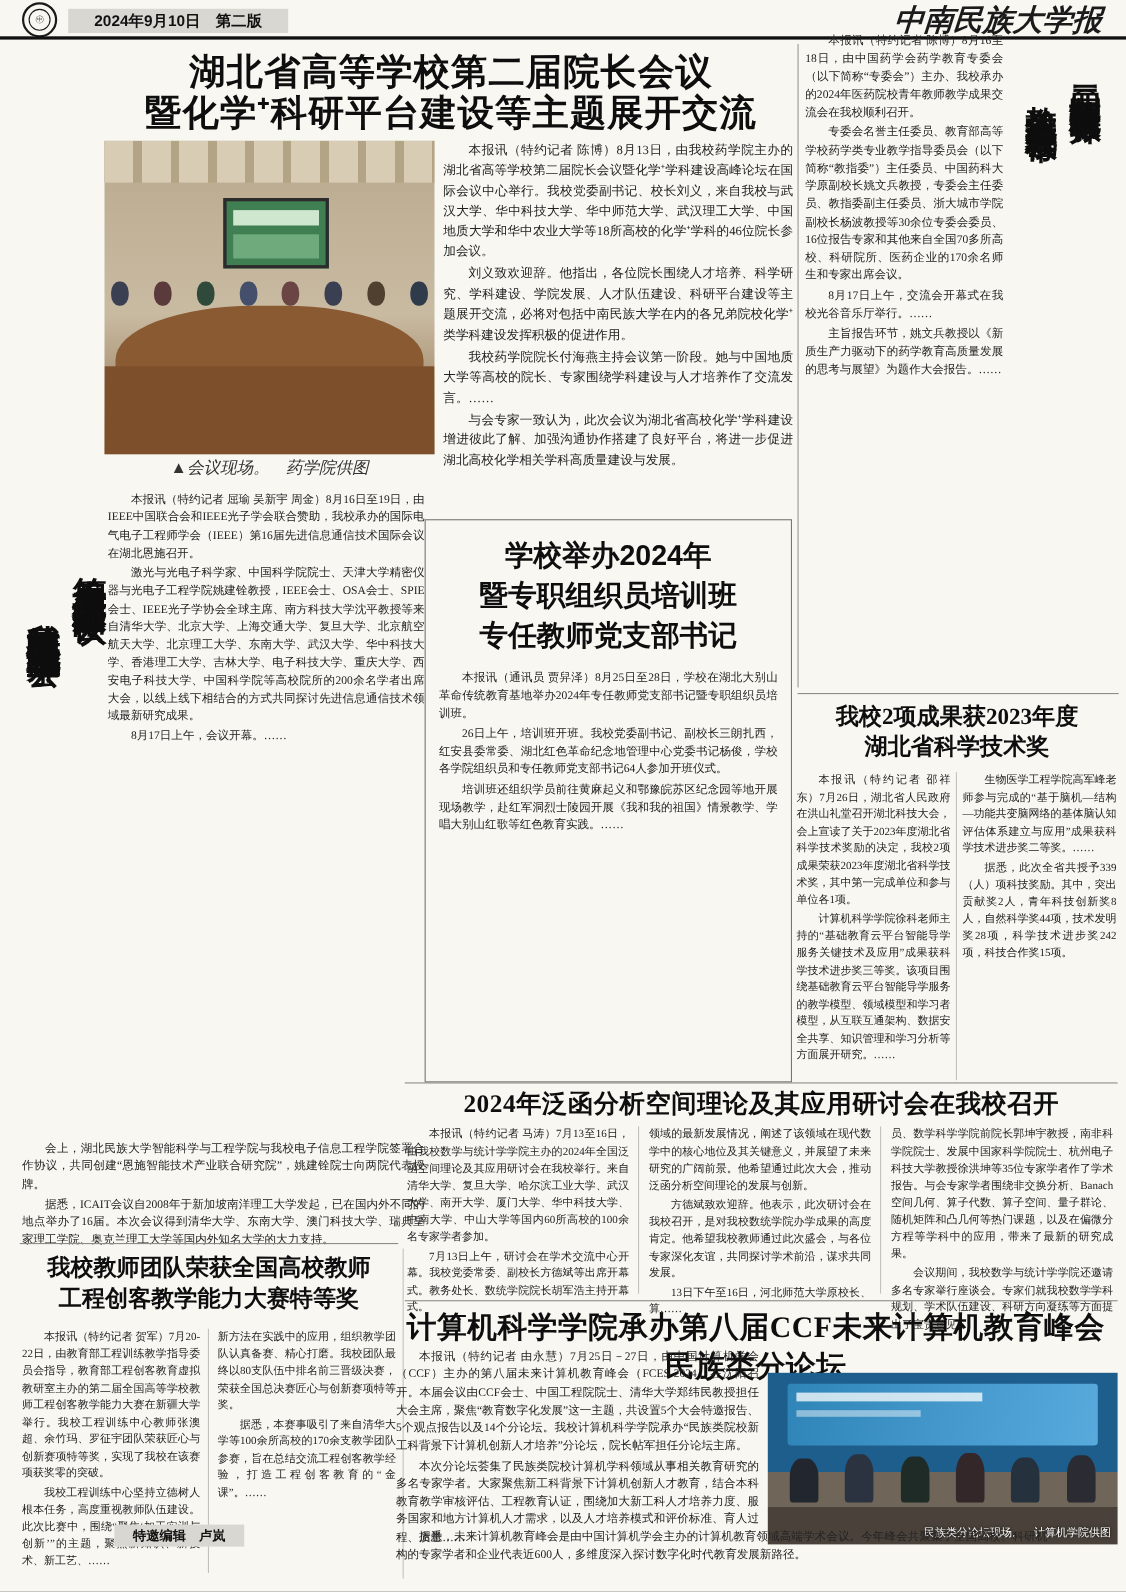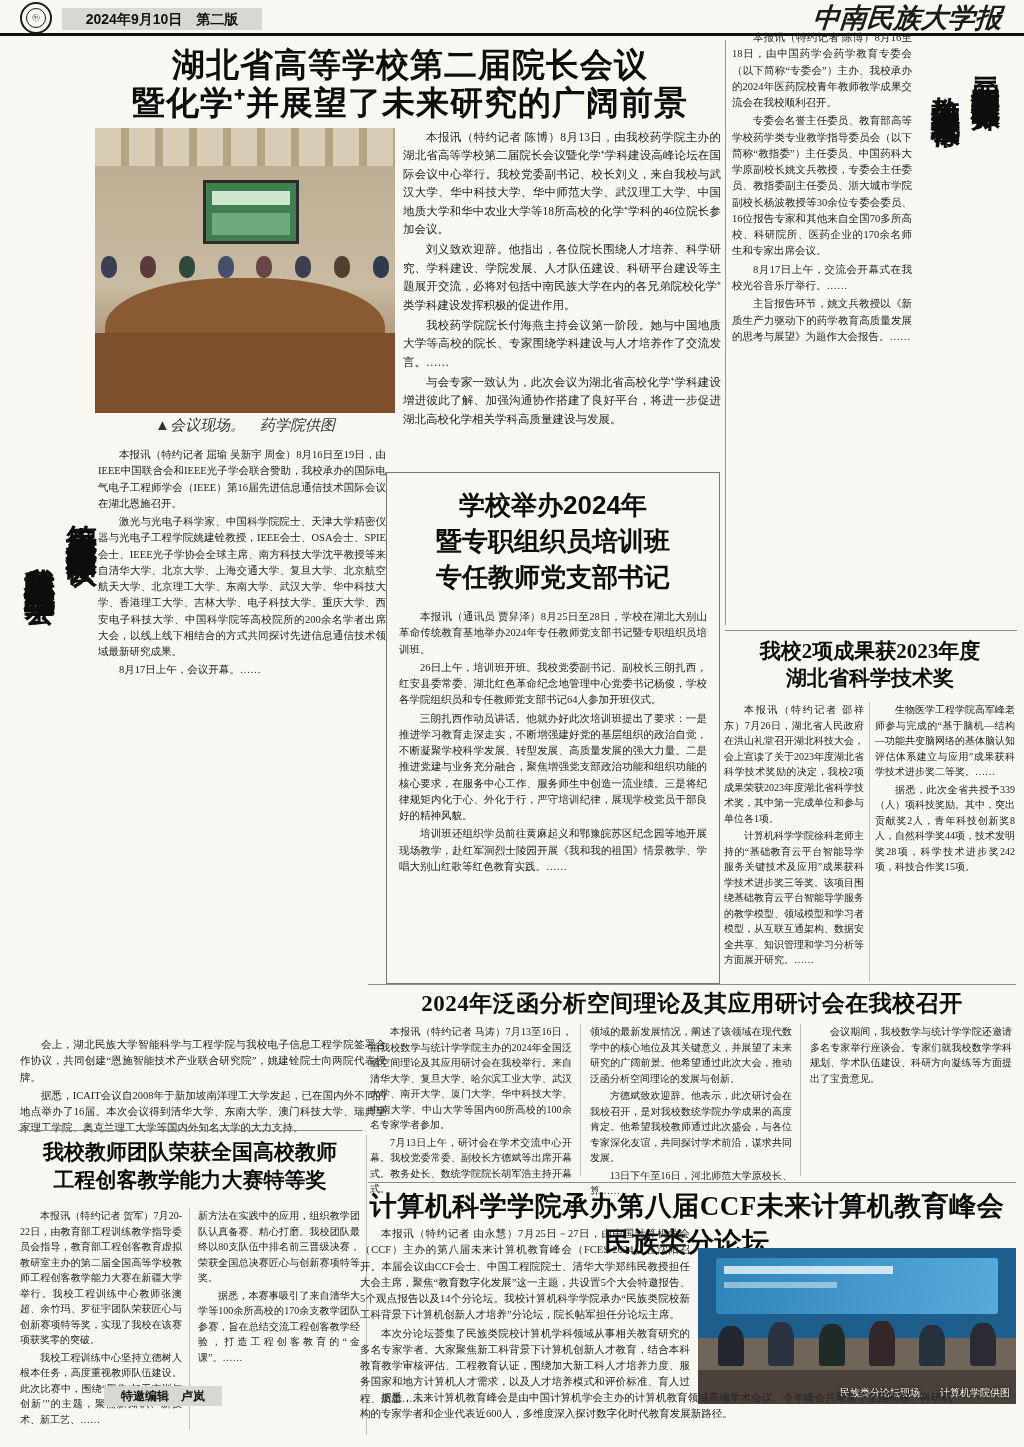--- a/index.html
+++ b/index.html
@@ -29,21 +29,21 @@
       <div style="width:18px;height:18px;border:1px solid #1a1a1a;border-radius:50%;font-size:8px;text-align:center;line-height:18px;">㊥</div>
     </div>
   </div>
   <div class="abs graybox hei" style="left:62px;top:8px;width:200px;height:22px;font-size:14px;line-height:22px;text-align:center;">2024年9月10日　第二版</div>
   <div class="abs" style="right:22px;top:0px;width:320px;height:32px;text-align:right;font-size:27px;font-weight:bold;font-style:italic;transform:skewX(-4deg);font-family:'Liberation Serif',serif;">中南民族大学报</div>
   <div class="abs" style="left:0;top:33px;width:1024px;height:3px;background:#111;"></div>
 
   <div class="abs" style="left:95px;top:46px;width:630px;height:395px;">
     <div class="hei center" style="font-size:33px;line-height:38px;letter-spacing:1px;">
       <div>湖北省高等学校第二届院长会议</div>
-      <div>暨化学⁺并展望了未来研究的广阔前景</div>
+      <div>暨化学⁺科研平台建设等主题展开交流</div>
     </div>
 
     <div class="abs photo" style="left:0;top:82px;width:300px;height:285px;background:linear-gradient(#b9a98e,#c9bba2 55%,#8d6b4a);">
       <div class="abs" style="left:0;top:0;width:300px;height:38px;background:repeating-linear-gradient(90deg,#d8cdb4 0 26px,#b3a486 26px 34px);"></div>
       <div class="abs" style="left:108px;top:52px;width:90px;height:58px;background:#3f7f52;border:3px solid #2c2c2c;">
         <div style="margin:8px 6px;height:14px;background:#cfe6cf;"></div>
         <div style="margin:0 6px;height:22px;background:#6faa7d;"></div>
       </div>
       <div class="abs" style="left:10px;top:150px;width:280px;height:70px;background:#8a5a32;border-radius:45% 45% 0 0/70% 70% 0 0;"></div>
       <div class="abs" style="left:0;top:205px;width:300px;height:80px;background:#7d4f2b;"></div>
@@ -100,21 +100,20 @@
 
   <div class="abs" style="left:386px;top:472px;width:334px;height:512px;border:1px solid #777;box-sizing:border-box;">
     <div class="hei center" style="margin-top:14px;font-size:26px;line-height:36px;">
       <div>学校举办2024年</div>
       <div>暨专职组织员培训班</div>
       <div>专任教师党支部书记</div>
     </div>
     <div class="body-text" style="margin:14px 12px 0 12px;">
       <p>本报讯（通讯员 贾舁泽）8月25日至28日，学校在湖北大别山革命传统教育基地举办2024年专任教师党支部书记暨专职组织员培训班。</p>
       <p>26日上午，培训班开班。我校党委副书记、副校长三朗扎西，红安县委常委、湖北红色革命纪念地管理中心党委书记杨俊，学校各学院组织员和专任教师党支部书记64人参加开班仪式。</p>
-      <p>三朗扎西作动员讲话。他就办好此次培训班提出了要求：一是推进学习教育走深走实，不断增强建好党的基层组织的政治自觉，不断凝聚学校科学发展、转型发展、高质量发展的强大力量。二是推进党建与业务充分融合，聚焦增强党支部政治功能和组织功能的核心要求，在服务中心工作、服务师生中创造一流业绩。三是将纪律规矩内化于心、外化于行，严守培训纪律，展现学校党员干部良好的精神风貌。</p>
       <p>培训班还组织学员前往黄麻起义和鄂豫皖苏区纪念园等地开展现场教学，赴红军洞烈士陵园开展《我和我的祖国》情景教学、学唱大别山红歌等红色教育实践。……</p>
     </div>
   </div>
 
   <div class="abs hline" style="left:725px;top:630px;width:292px;background:#8d8d88;"></div>
   <div class="abs" style="left:722px;top:638px;width:296px;height:348px;">
     <div class="song-bold center" style="font-size:21px;line-height:27px;">
       <div>我校2项成果获2023年度</div>
       <div>湖北省科学技术奖</div>
     </div>
@@ -137,20 +136,21 @@
     <div class="abs body-text" style="left:2px;top:36px;width:202px;height:154px;font-size:10px;">
       <p>本报讯（特约记者 马涛）7月13至16日，由我校数学与统计学学院主办的2024年全国泛函空间理论及其应用研讨会在我校举行。来自清华大学、复旦大学、哈尔滨工业大学、武汉大学、南开大学、厦门大学、华中科技大学、中南大学、中山大学等国内60所高校的100余名专家学者参加。</p>
       <p>7月13日上午，研讨会在学术交流中心开幕。我校党委常委、副校长方德斌等出席开幕式。教务处长、数统学院院长胡军浩主持开幕式。</p>
     </div>
     <div class="abs body-text" style="left:222px;top:36px;width:202px;height:154px;font-size:10px;">
       <p style="text-indent:0;">领域的最新发展情况，阐述了该领域在现代数学中的核心地位及其关键意义，并展望了未来研究的广阔前景。他希望通过此次大会，推动泛函分析空间理论的发展与创新。</p>
       <p>方德斌致欢迎辞。他表示，此次研讨会在我校召开，是对我校数统学院办学成果的高度肯定。他希望我校教师通过此次盛会，与各位专家深化友谊，共同探讨学术前沿，谋求共同发展。</p>
       <p>13日下午至16日，河北师范大学原校长、算……</p>
     </div>
     <div class="abs body-text" style="left:442px;top:36px;width:202px;height:154px;font-size:10px;">
+      <p style="text-indent:0;">员、数学科学学院前院长郭坤宇教授，南非科学院院士、发展中国家科学院院士、杭州电子科技大学教授徐洪坤等35位专家学者作了学术报告。与会专家学者围绕非交换分析、Banach空间几何、算子代数、算子空间、量子群论、随机矩阵和凸几何等热门课题，以及在偏微分方程等学科中的应用，带来了最新的研究成果。</p>
       <p>会议期间，我校数学与统计学学院还邀请多名专家举行座谈会。专家们就我校数学学科规划、学术队伍建设、科研方向凝练等方面提出了宝贵意见。</p>
     </div>
   </div>
 
   <div class="abs hline" style="left:18px;top:1130px;width:344px;background:#8d8d88;"></div>
   <div class="abs vline" style="left:366px;top:1135px;height:300px;background:#c2c2bc;"></div>
   <div class="abs" style="left:18px;top:1138px;width:344px;height:300px;">
     <div class="song-bold center" style="font-size:21px;line-height:28px;">
       <div>我校教师团队荣获全国高校教师</div>
       <div>工程创客教学能力大赛特等奖</div>

